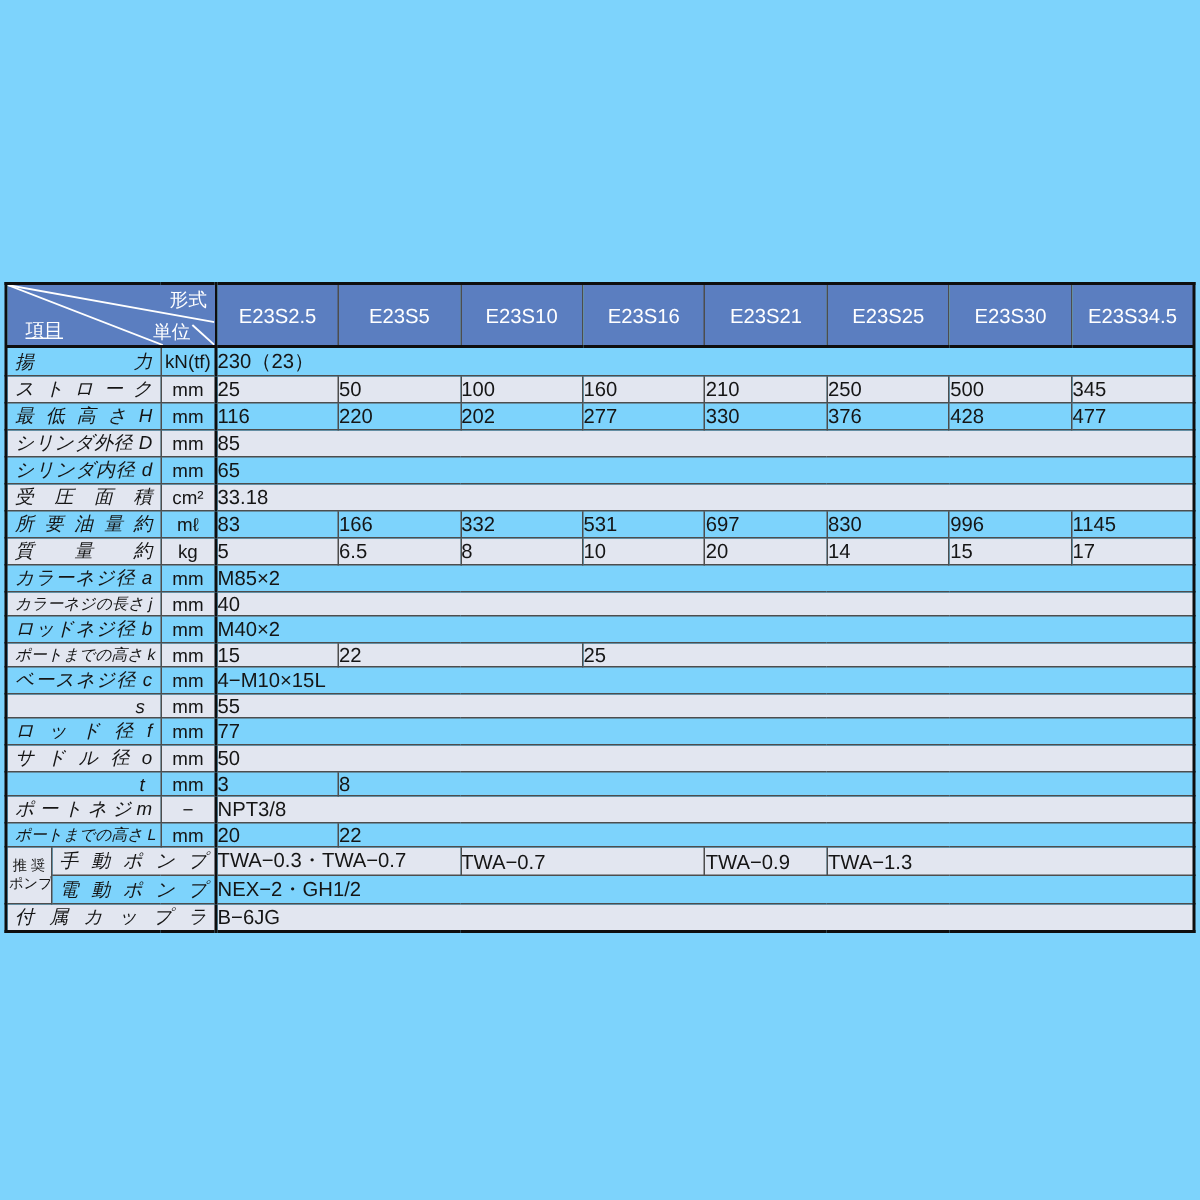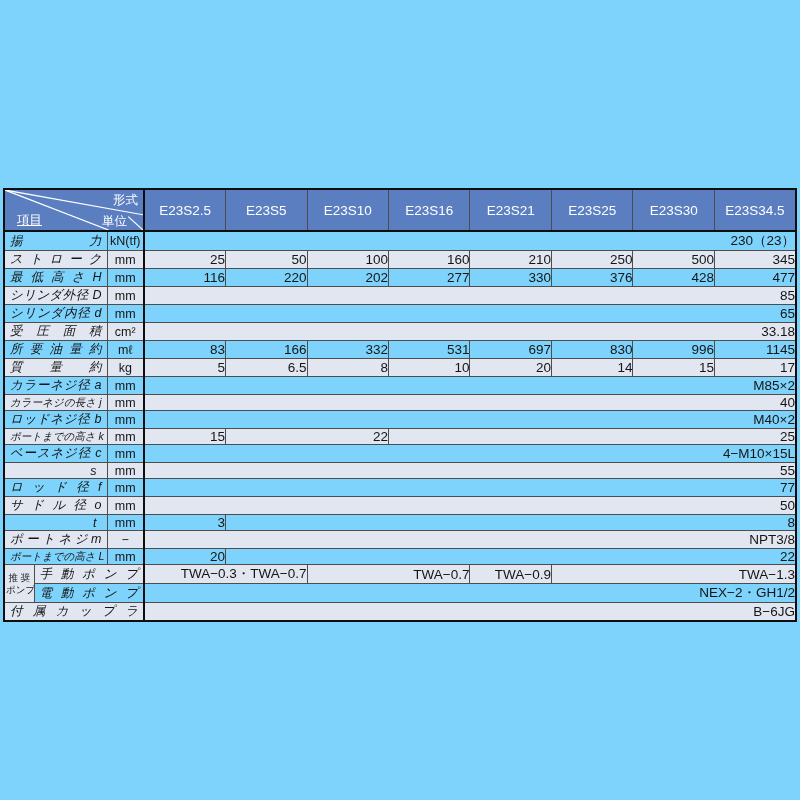--- a/index.html
+++ b/index.html
@@ -15,21 +15,21 @@
   th.corner svg{position:absolute;left:0;top:0;width:100%;height:100%;display:block;}
   th.corner .ctxt{position:absolute;font-size:12.5px;color:#ffffff;line-height:1;}
   .c-model{top:4px;right:5px;}
   .c-unit{bottom:3px;right:16px;}
   .c-item{bottom:4px;left:12px;text-decoration:underline;}
   tbody tr.band{background:#e2e6f0;}
   .lbl{font-size:12.5px;text-align:justify;text-align-last:justify;padding:0 5px;font-style:italic;}
   .lbl.small{font-size:10.5px;}
   .lbl.right{text-align:right;text-align-last:right;padding-right:10px;}
   .unit{font-size:12.5px;text-align:center;margin-top:44px;}
-  .val{font-size:13.5px;text-align:right;}
+  .val{font-size:13.5px;text-align:left;}
   .rthick{border-right:2px solid #0e0e0e;}
   .group{font-size:9.5px;line-height:1.25;text-align:center;padding:0 1px;margin-top:40px;}
 </style>
 </head>
 <body>
 
 <div class="page">
   <table class="spec">
     <colgroup>
       <col style="width:30px">

